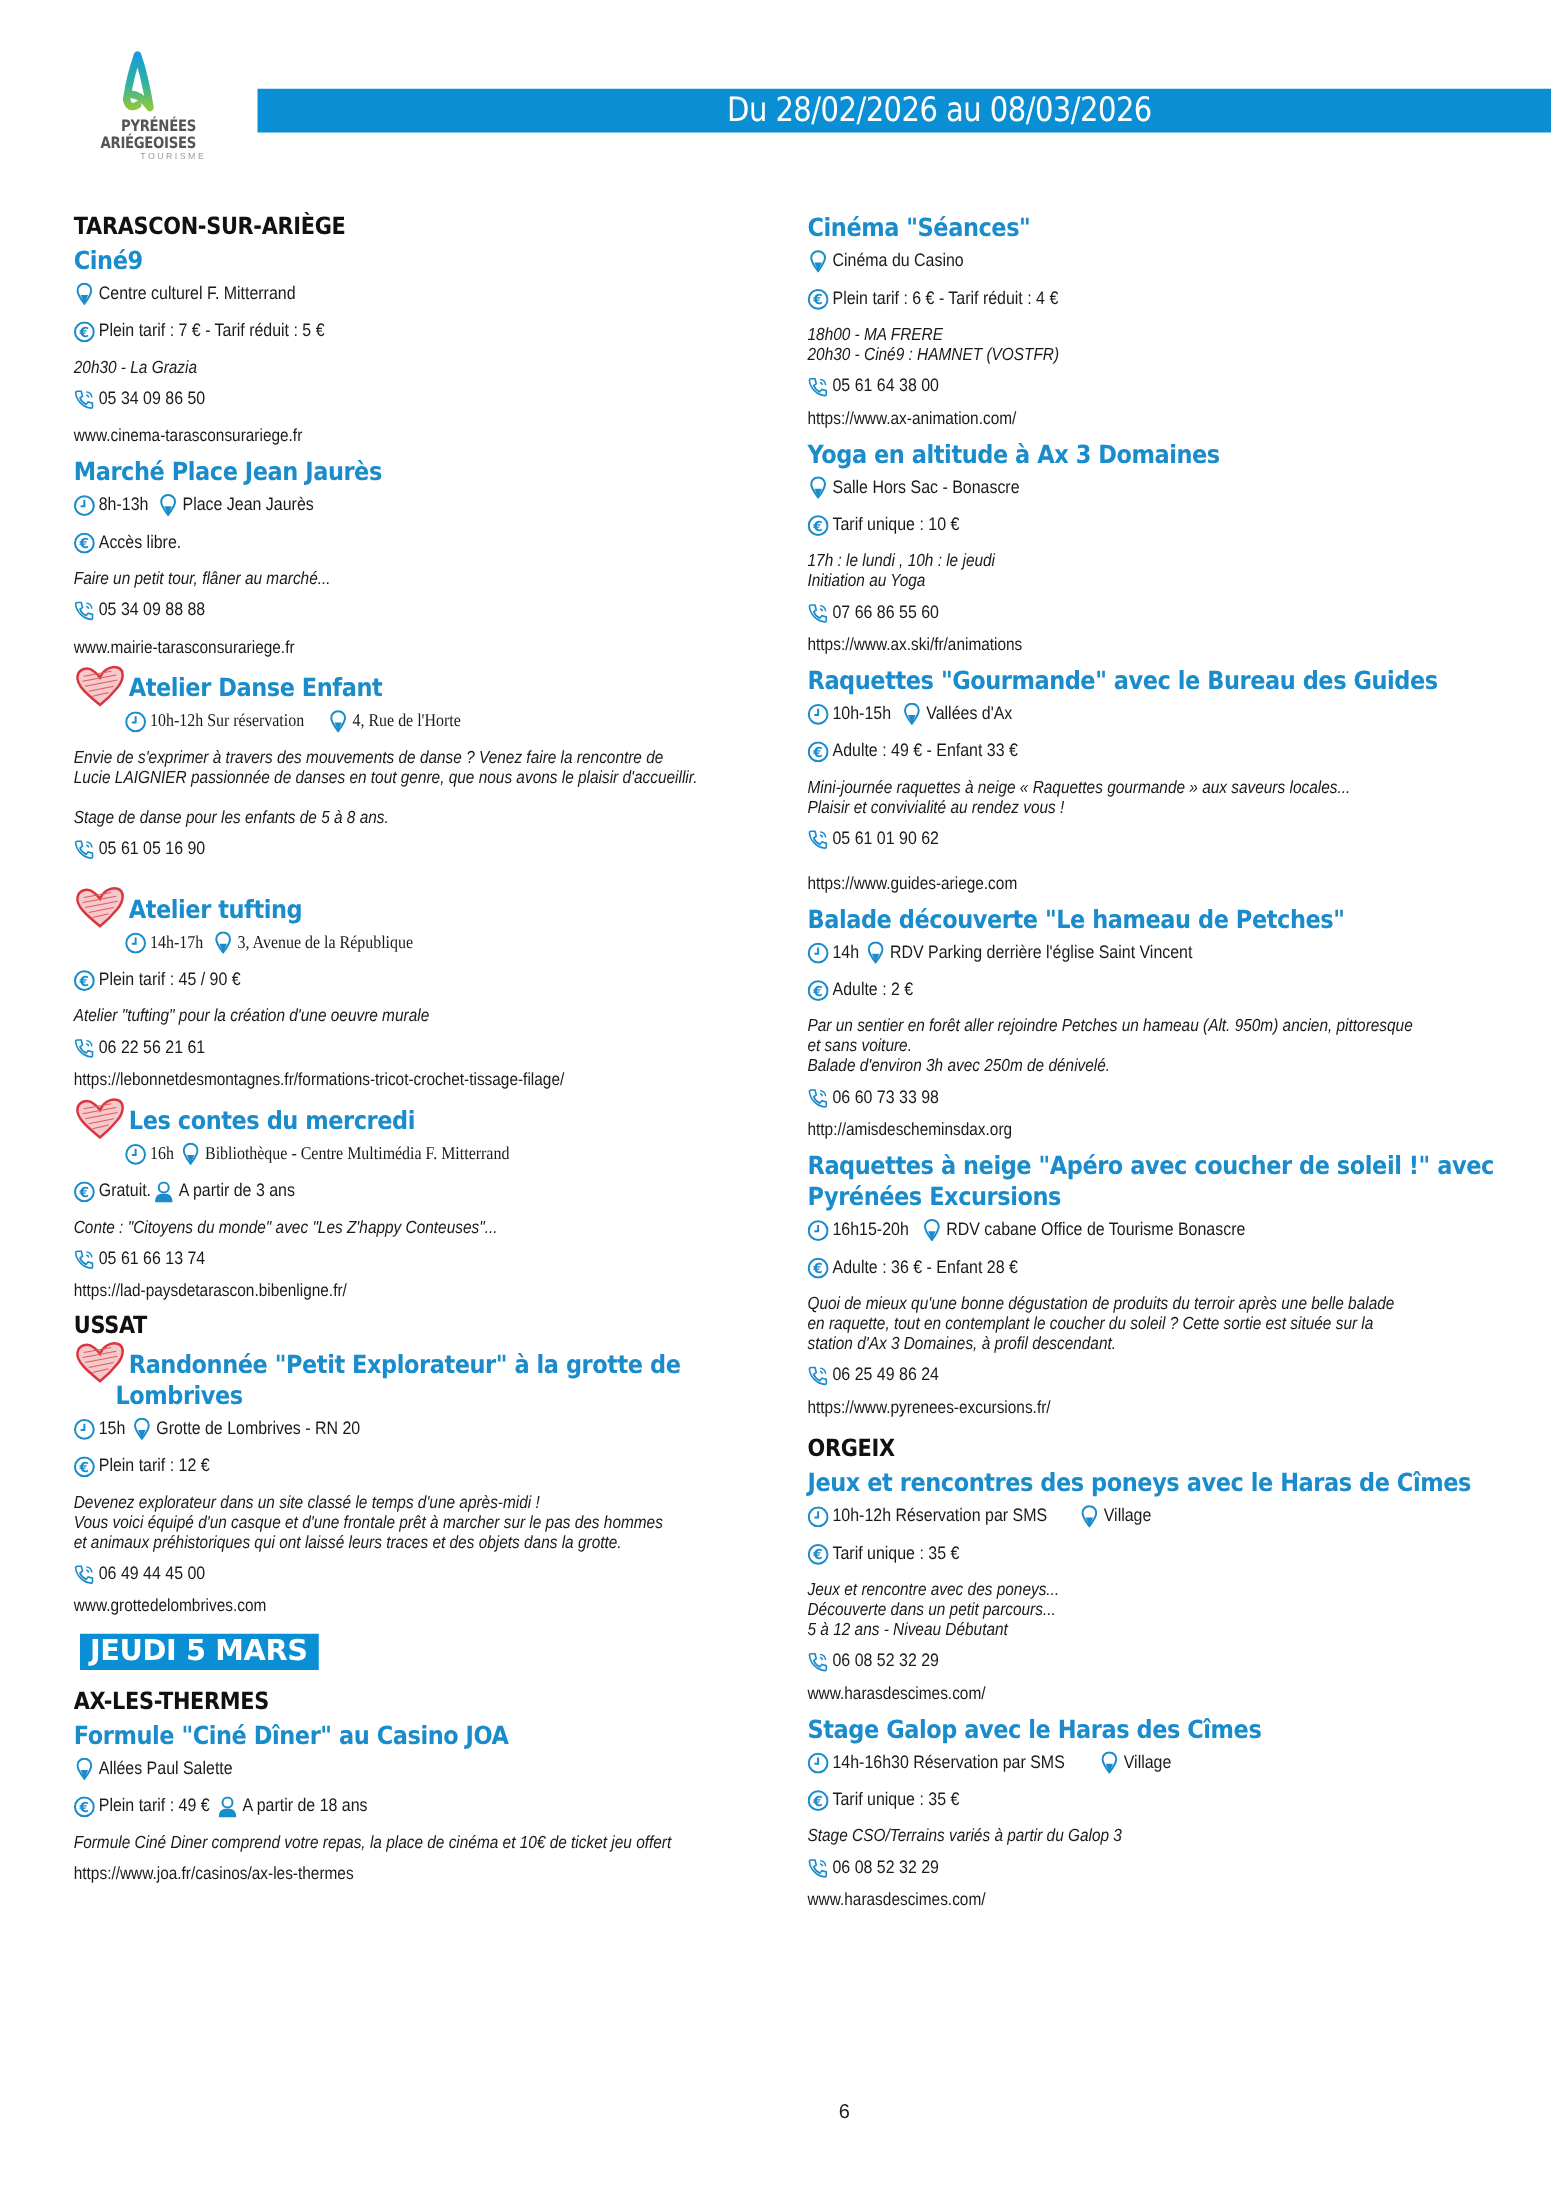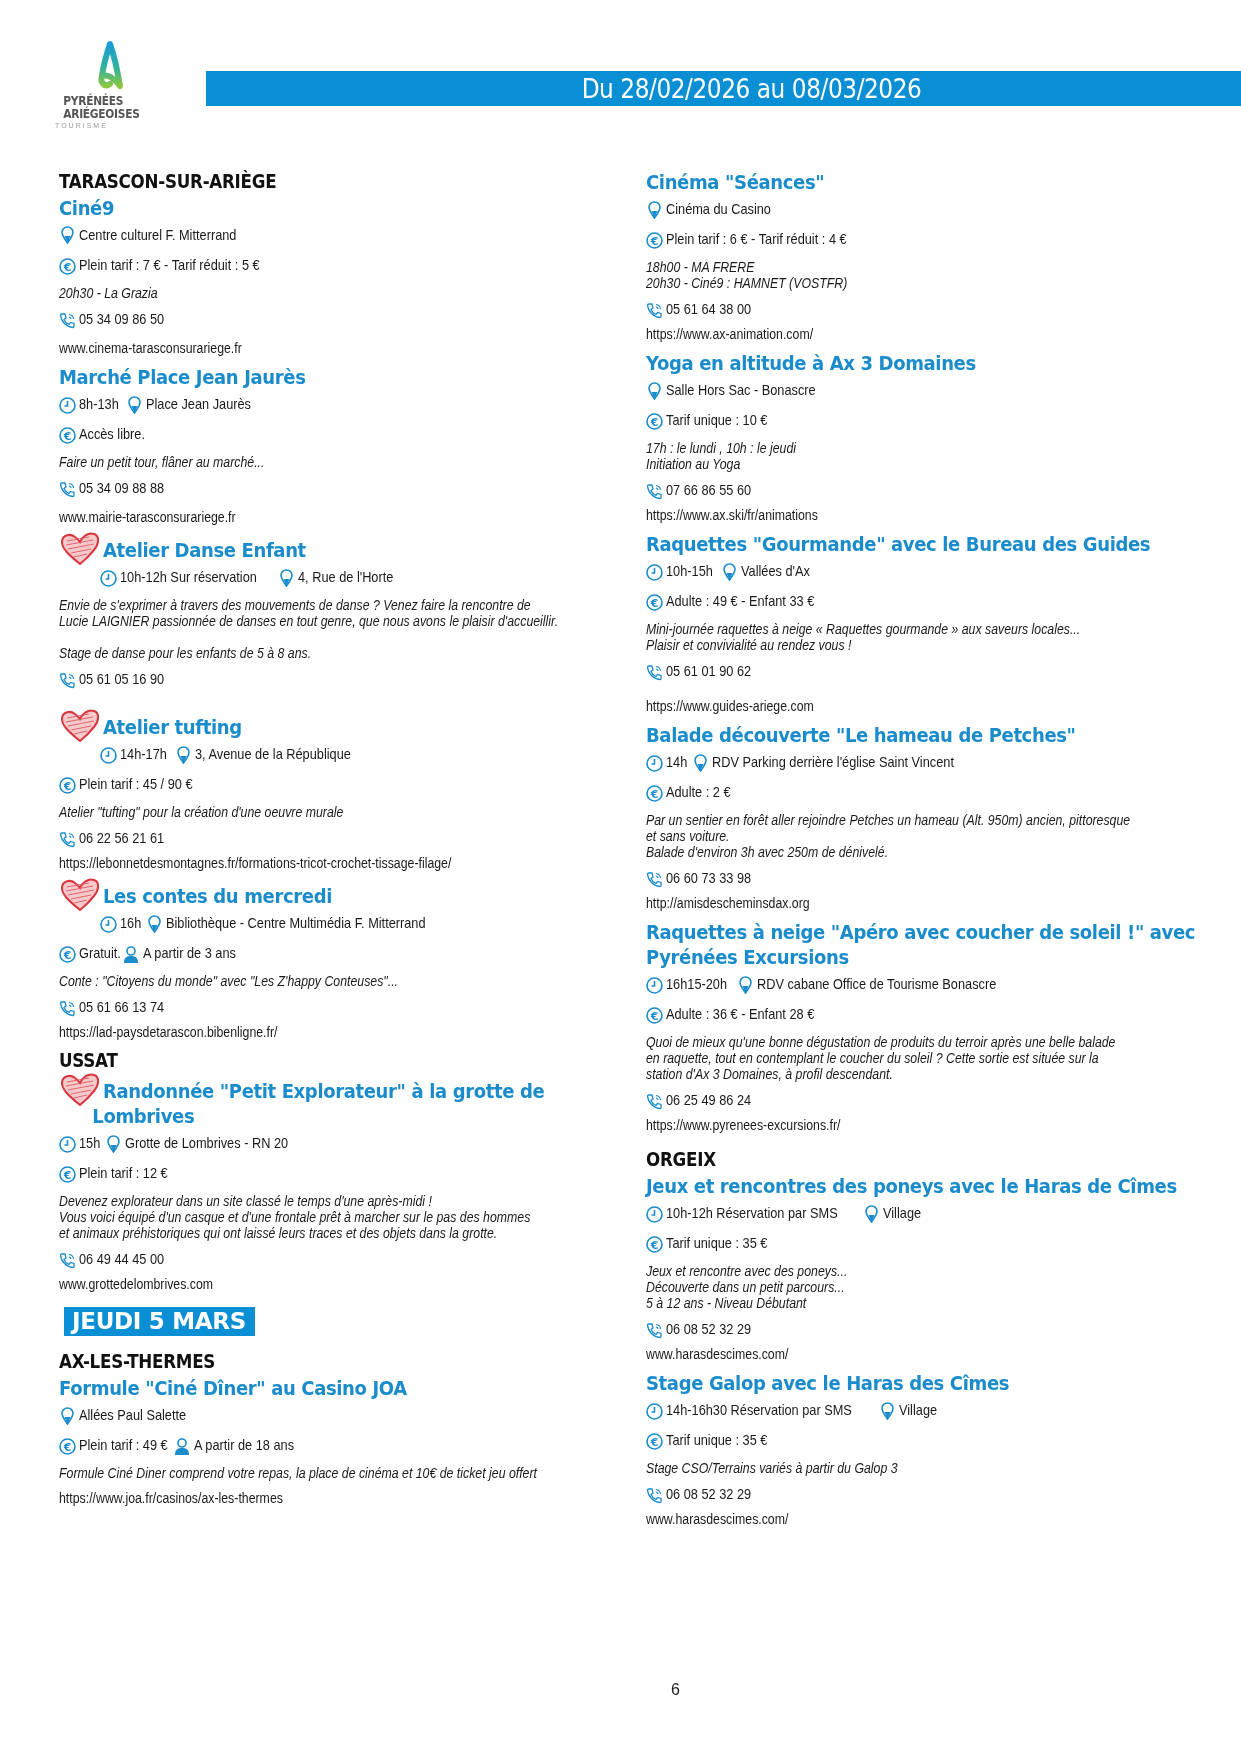--- a/index.html
+++ b/index.html
@@ -1,42 +1,42 @@
 <!DOCTYPE html>
 <html><head>
 <meta charset="utf-8">
 <style>
   * { box-sizing: border-box; margin: 0; padding: 0; }
   html, body { width: 1241px; height: 1754px; background: #ffffff; }
   body { position: relative; font-family: "Liberation Sans", "DejaVu Sans", sans-serif; color: #1a1a1a; overflow: hidden; }
 
-  .logo { position: absolute; left: 55px; top: 40px; width: 110px; height: 100px; text-align: left; }
+  .logo { position: absolute; left: 55px; top: 40px; width: 110px; height: 100px; text-align: right; }
   .logo svg { display: block; margin: 0 auto; }
   .logo .l1, .logo .l2 { font-family: "DejaVu Sans", sans-serif; font-weight: bold; font-size: 12.5px; color: #555; line-height: 13px; letter-spacing: -0.3px; transform: scaleX(0.85); }
   .logo .l3 { font-size: 7px; letter-spacing: 2px; color: #999; margin-top: 2px; }
 
   .date-banner { position: absolute; left: 206px; top: 71px; width: 1092px; height: 35px; background: #0a8fd4; color: #fff; font-family: "DejaVu Sans", sans-serif; font-size: 27px; line-height: 35px; text-align: center; letter-spacing: -0.5px; transform-origin: left; }
   .date-banner span { display: inline-block; transform: scaleX(0.86); }
 
   .col { position: absolute; top: 170px; width: 540px; }
   .col.left { left: 59px; }
   .col.right { left: 646px; top: 170px; }
 
   .town { font-family: "DejaVu Sans", sans-serif; font-weight: bold; font-size: 19px; color: #111; letter-spacing: -0.3px; transform: scaleX(0.88); transform-origin: left; white-space: nowrap; margin-bottom: 4px; }
 
   .day-banner { display: inline-block; background: #0a8fd4; color: #ffffff; font-family: "DejaVu Sans", sans-serif; font-weight: bold; font-size: 23px; padding: 1px 9px 2px 8px; margin: 6px 0 14px 5px; letter-spacing: -0.3px; }
 
   .event { margin-bottom: 8px; }
   .etitle { font-family: "DejaVu Sans", sans-serif; font-weight: bold; font-size: 20px; color: #1a8ccb; letter-spacing: -0.4px; line-height: 25px; transform: scaleX(0.9); transform-origin: left; margin-bottom: 4px; white-space: nowrap; }
   .fav-head { display: flex; align-items: center; }
   .fav-head .heart { width: 42px; height: 36px; flex: 0 0 42px; margin-top: -4px; margin-right: 2px; }
   .fav-head .etitle { margin-top: 4px; }
-  .indent { padding-left: 41px; }
-
-  .row { display: flex; align-items: flex-end; font-size: 14.5px; line-height: 20px; margin-bottom: 10px; white-space: nowrap; }
+  .indent { padding-left: 41px; font-family: Liberation Serif, serif; }
+
+  .row { display: flex; align-items: center; font-size: 14.5px; line-height: 20px; margin-bottom: 10px; white-space: nowrap; }
   .row .txt { transform: scaleX(0.88); transform-origin: left; display: inline-block; }
   .ico { width: 17px; height: 18px; flex: 0 0 17px; margin-right: 3px; display: inline-flex; align-items: center; justify-content: center; }
   .ico svg { display: block; }
   .seg { display: inline-flex; align-items: center; margin-right: 2px; }
 
   .desc { font-style: italic; font-size: 14px; line-height: 16px; margin-bottom: 8px; transform: scaleX(0.88); transform-origin: left; width: 640px; }
   .desc p { white-space: nowrap; }
   .desc .gap { height: 16px; }
   .url { font-size: 14px; line-height: 18px; margin-bottom: 6px; transform: scaleX(0.88); transform-origin: left; white-space: nowrap; }
 

